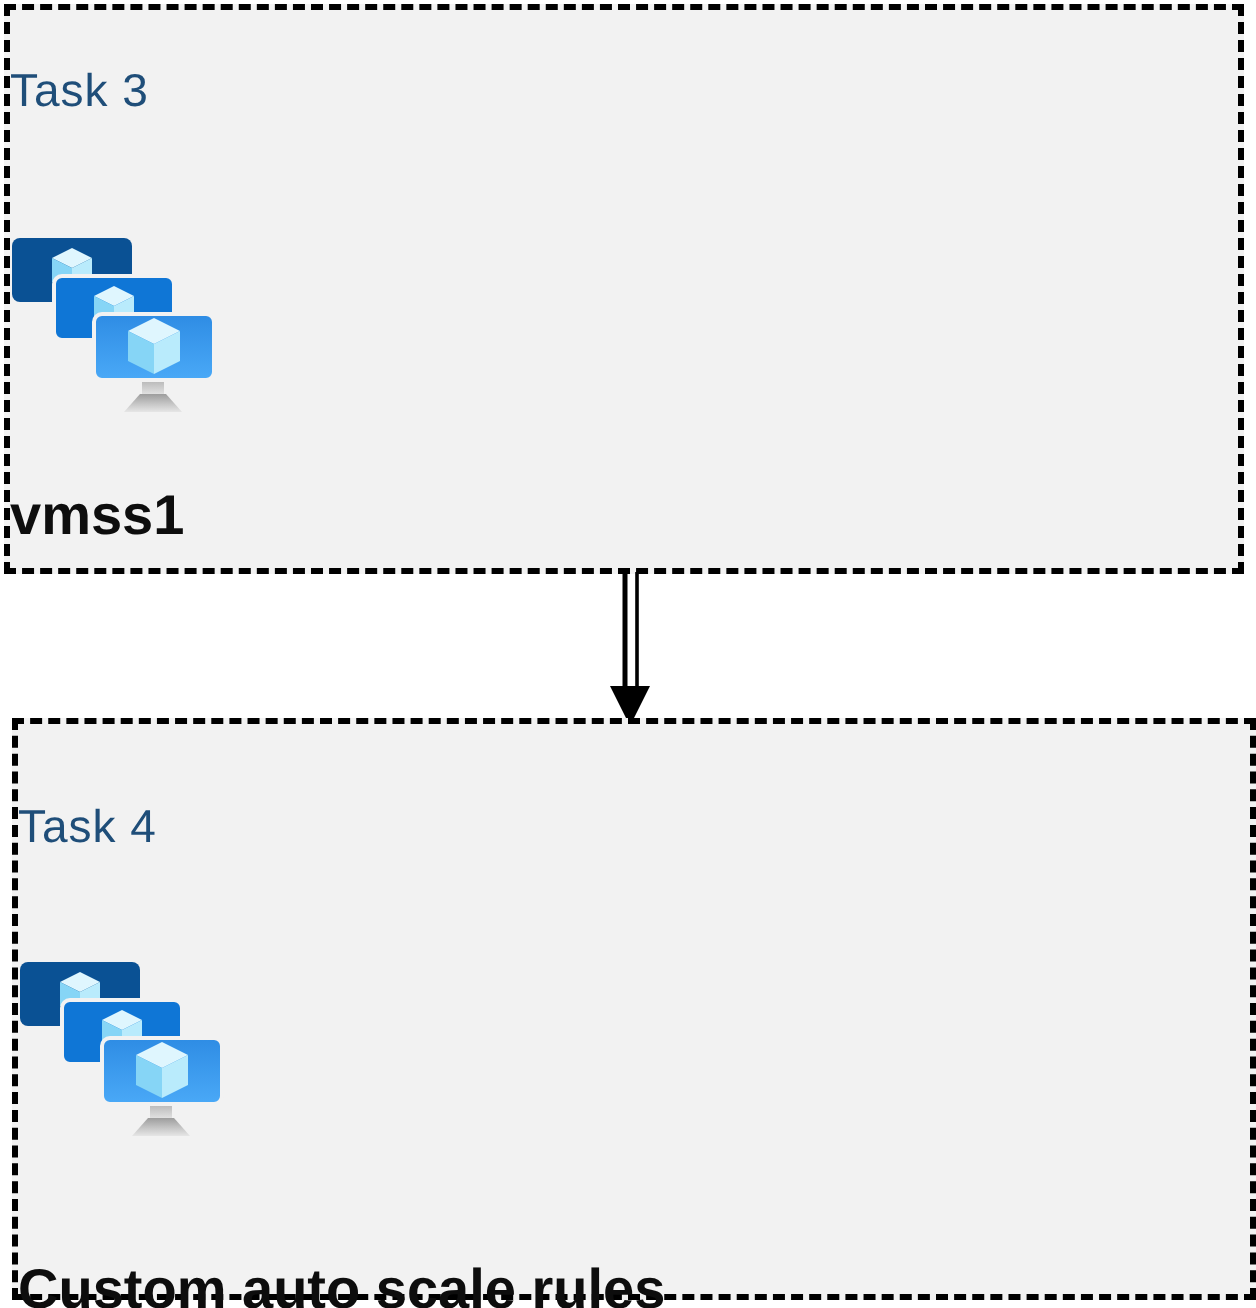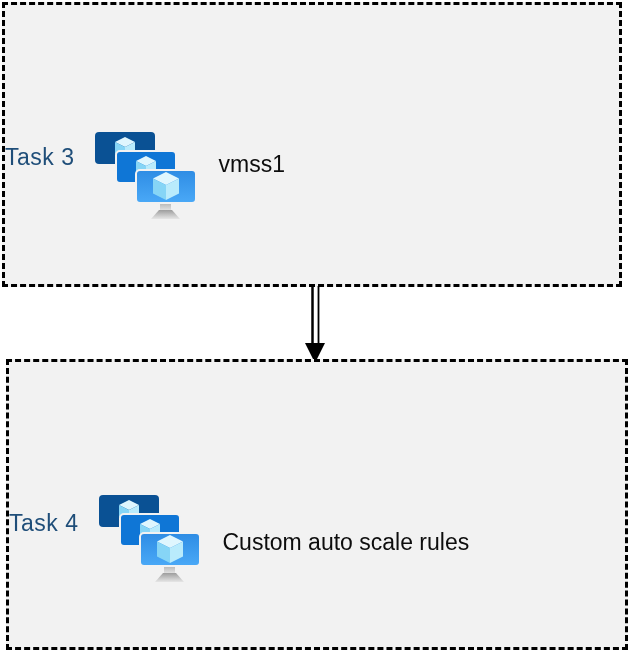--- a/index.html
+++ b/index.html
@@ -12,42 +12,42 @@
   .canvas {
     position: relative;
     width: 628px; height: 654px;
     background: var(--page-bg, #ffffff);
   }
   .task-box {
     position: absolute;
     background: var(--box-bg, #f2f2f2);
     border: 3px dashed var(--box-border, #000000);
     display: flex;
-    flex-direction: row;
-    align-items: center;
+    flex-direction: column;
+    align-items: flex-start;
     gap: 20px;
   }
   .task-box-top  { left: 2px; top: 2px;   width: 620px; height: 285px; padding-top: 25px; }
   .task-box-bottom{ left: 6px; top: 359px; width: 622px; height: 291px; padding-top: 36px; }
   .task-title {
     font-size: 23px;
     font-weight: 400;
     line-height: 30px;
     color: var(--heading-text, #1f4e79);
     letter-spacing: 0.5px;
   }
   .icon-wrap { line-height: 0; }
   .task-box-top  .icon-wrap { margin-top: 38px; }
   .task-box-bottom .icon-wrap { margin-top: 32px; }
   .task-lines {
     text-align: center;
     color: var(--body-text, #0d0d0d);
-    font-size: 23px;
+    font-size: 28px;
     line-height: 34px;
-    font-weight: 400;
+    font-weight: 700;
   }
   .task-box-top  .task-lines { margin-top: 13px; }
   .task-box-bottom .task-lines { margin-top: 38px; }
   .connector {
     position: absolute;
     left: 302px; top: 286px;
     width: 26px; height: 78px;
   }
   .connector line    { stroke: var(--arrow, #000000); }
   .connector polygon { fill:   var(--arrow, #000000); }

